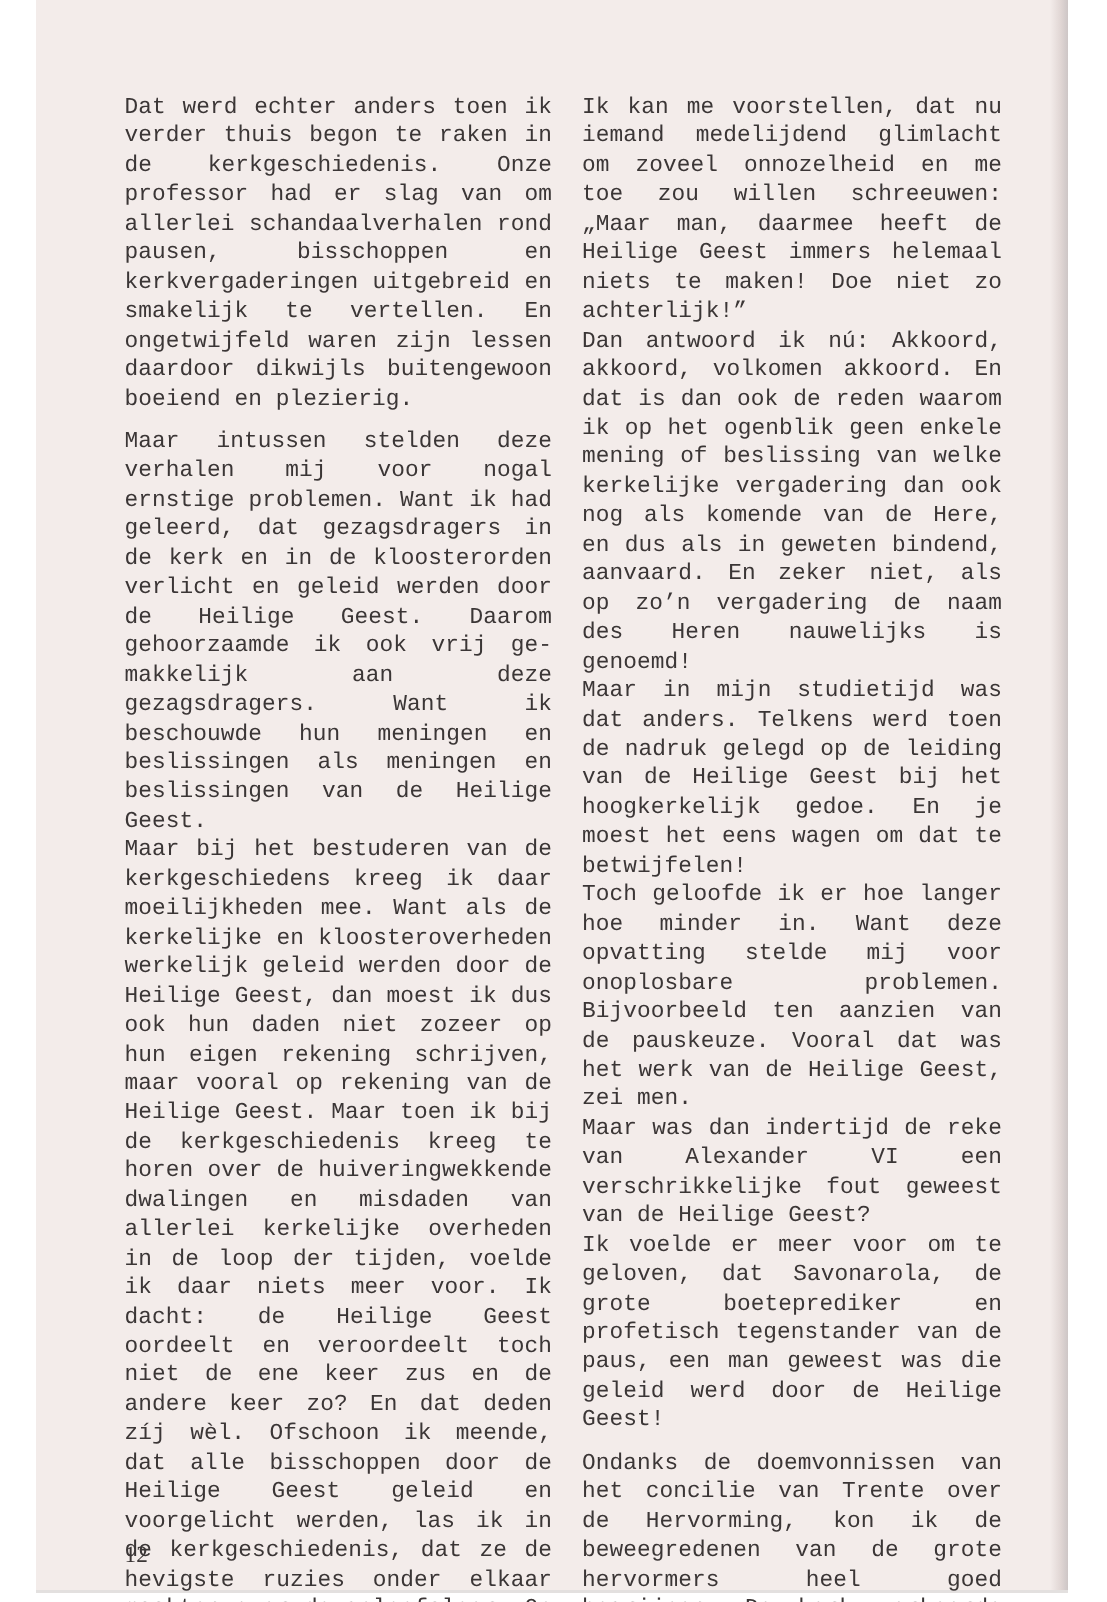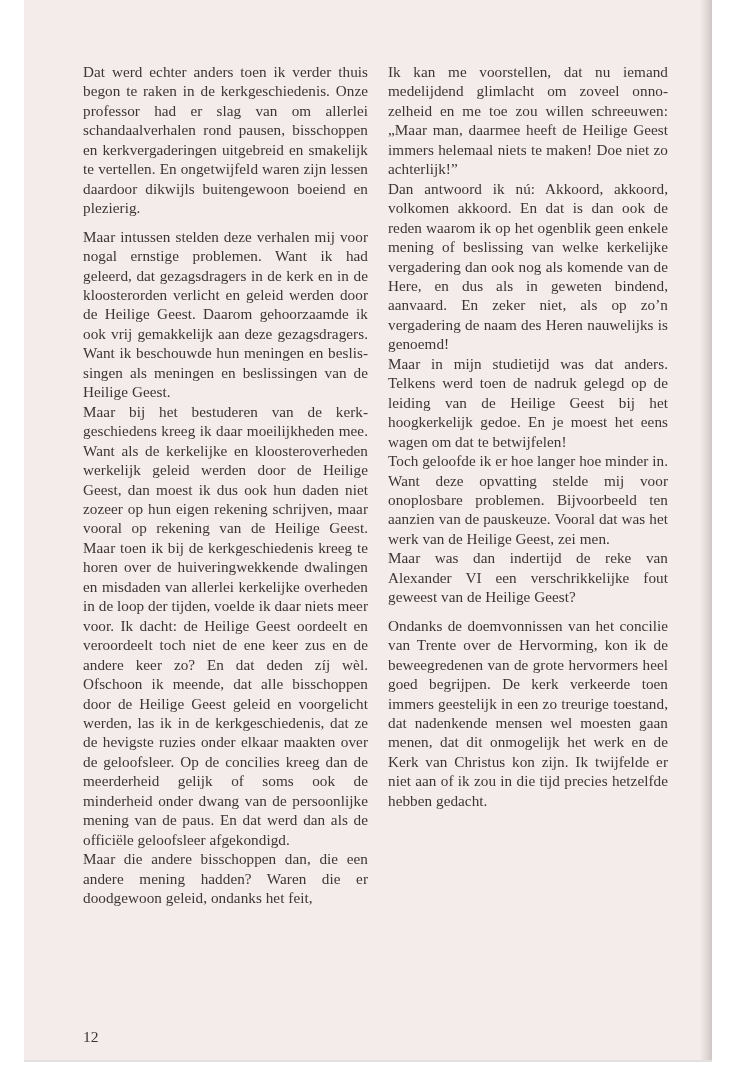--- a/index.html
+++ b/index.html
@@ -28,21 +28,21 @@
       top: 62px;
       color: #3b3636;
       font-size: 15.2px;
       line-height: 19.45px;
       text-align: justify;
       hyphens: manual;
       letter-spacing: 0.05px;
     }
     .col-left { left: 59px; width: 285px; }
     .col-right { left: 364px; width: 280px; }
-    .para { margin: 0; }
+    .para { margin: 0; font-family: Liberation Mono, monospace; }
     .para.gap { margin-top: 9px; }
     .page-number {
       position: absolute;
       left: 59px; top: 1028px;
       font-size: 15.5px;
       color: #3b3636;
       text-align: right;
     }
   </style>
 </head>
@@ -57,17 +57,18 @@
     <p class="para">Maar bij het bestuderen van de kerk­geschiedens kreeg ik daar moeilijkheden mee. Want als de kerkelijke en klooster­overheden werkelijk geleid werden door de Heilige Geest, dan moest ik dus ook hun daden niet zozeer op hun eigen re­kening schrijven, maar vooral op reke­ning van de Heilige Geest. Maar toen ik bij de kerkgeschiedenis kreeg te horen over de huiveringwekkende dwalingen en misdaden van allerlei kerkelijke over­heden in de loop der tijden, voelde ik daar niets meer voor. Ik dacht: de Hei­lige Geest oordeelt en veroordeelt toch niet de ene keer zus en de andere keer zo? En dat deden zíj wèl. Ofschoon ik meende, dat alle bisschoppen door de Heilige Geest geleid en voorgelicht wer­den, las ik in de kerkgeschiedenis, dat ze de hevigste ruzies onder elkaar maak­ten over de geloofsleer. Op de concilies kreeg dan de meerderheid gelijk of soms ook de minderheid onder dwang van de persoonlijke mening van de paus. En dat werd dan als de officiële geloofs­leer afgekondigd.</p>
     <p class="para">Maar die andere bisschoppen dan, die een andere mening hadden? Waren die er doodgewoon geleid, ondanks het feit,</p>
   </div>
 
   <div class="column col-right">
     <p class="para">Ik kan me voorstellen, dat nu iemand medelijdend glimlacht om zoveel onno­zelheid en me toe zou willen schreeu­wen: „Maar man, daarmee heeft de Heilige Geest immers helemaal niets te maken! Doe niet zo achterlijk!”</p>
     <p class="para">Dan antwoord ik nú: Akkoord, akkoord, volkomen akkoord. En dat is dan ook de reden waarom ik op het ogenblik geen enkele mening of beslissing van welke kerkelijke vergadering dan ook nog als komende van de Here, en dus als in geweten bindend, aanvaard. En zeker niet, als op zo’n vergadering de naam des Heren nauwelijks is genoemd!</p>
     <p class="para">Maar in mijn studietijd was dat anders. Telkens werd toen de nadruk gelegd op de leiding van de Heilige Geest bij het hoogkerkelijk gedoe. En je moest het eens wagen om dat te betwijfelen!</p>
     <p class="para">Toch geloofde ik er hoe langer hoe min­der in. Want deze opvatting stelde mij voor onoplosbare problemen. Bijvoor­beeld ten aanzien van de pauskeuze. Vooral dat was het werk van de Heilige Geest, zei men.</p>
     <p class="para">Maar was dan indertijd de reke van Alexander VI een verschrikkelijke fout geweest van de Heilige Geest?</p>
+    <p class="para">Ik voelde er meer voor om te geloven, dat Savonarola, de grote boeteprediker en profetisch tegenstander van de paus, een man geweest was die geleid werd door de Heilige Geest!</p>
     <p class="para gap">Ondanks de doemvonnissen van het con­cilie van Trente over de Hervorming, kon ik de beweegredenen van de grote hervormers heel goed begrijpen. De kerk verkeerde toen immers geestelijk in een zo treurige toestand, dat nadenkende mensen wel moesten gaan menen, dat dit onmogelijk het werk en de Kerk van Christus kon zijn. Ik twijfelde er niet aan of ik zou in die tijd precies hetzelfde hebben gedacht.</p>
   </div>
 
   <div class="page-number">12</div>
 </div>
 
 </body></html>

